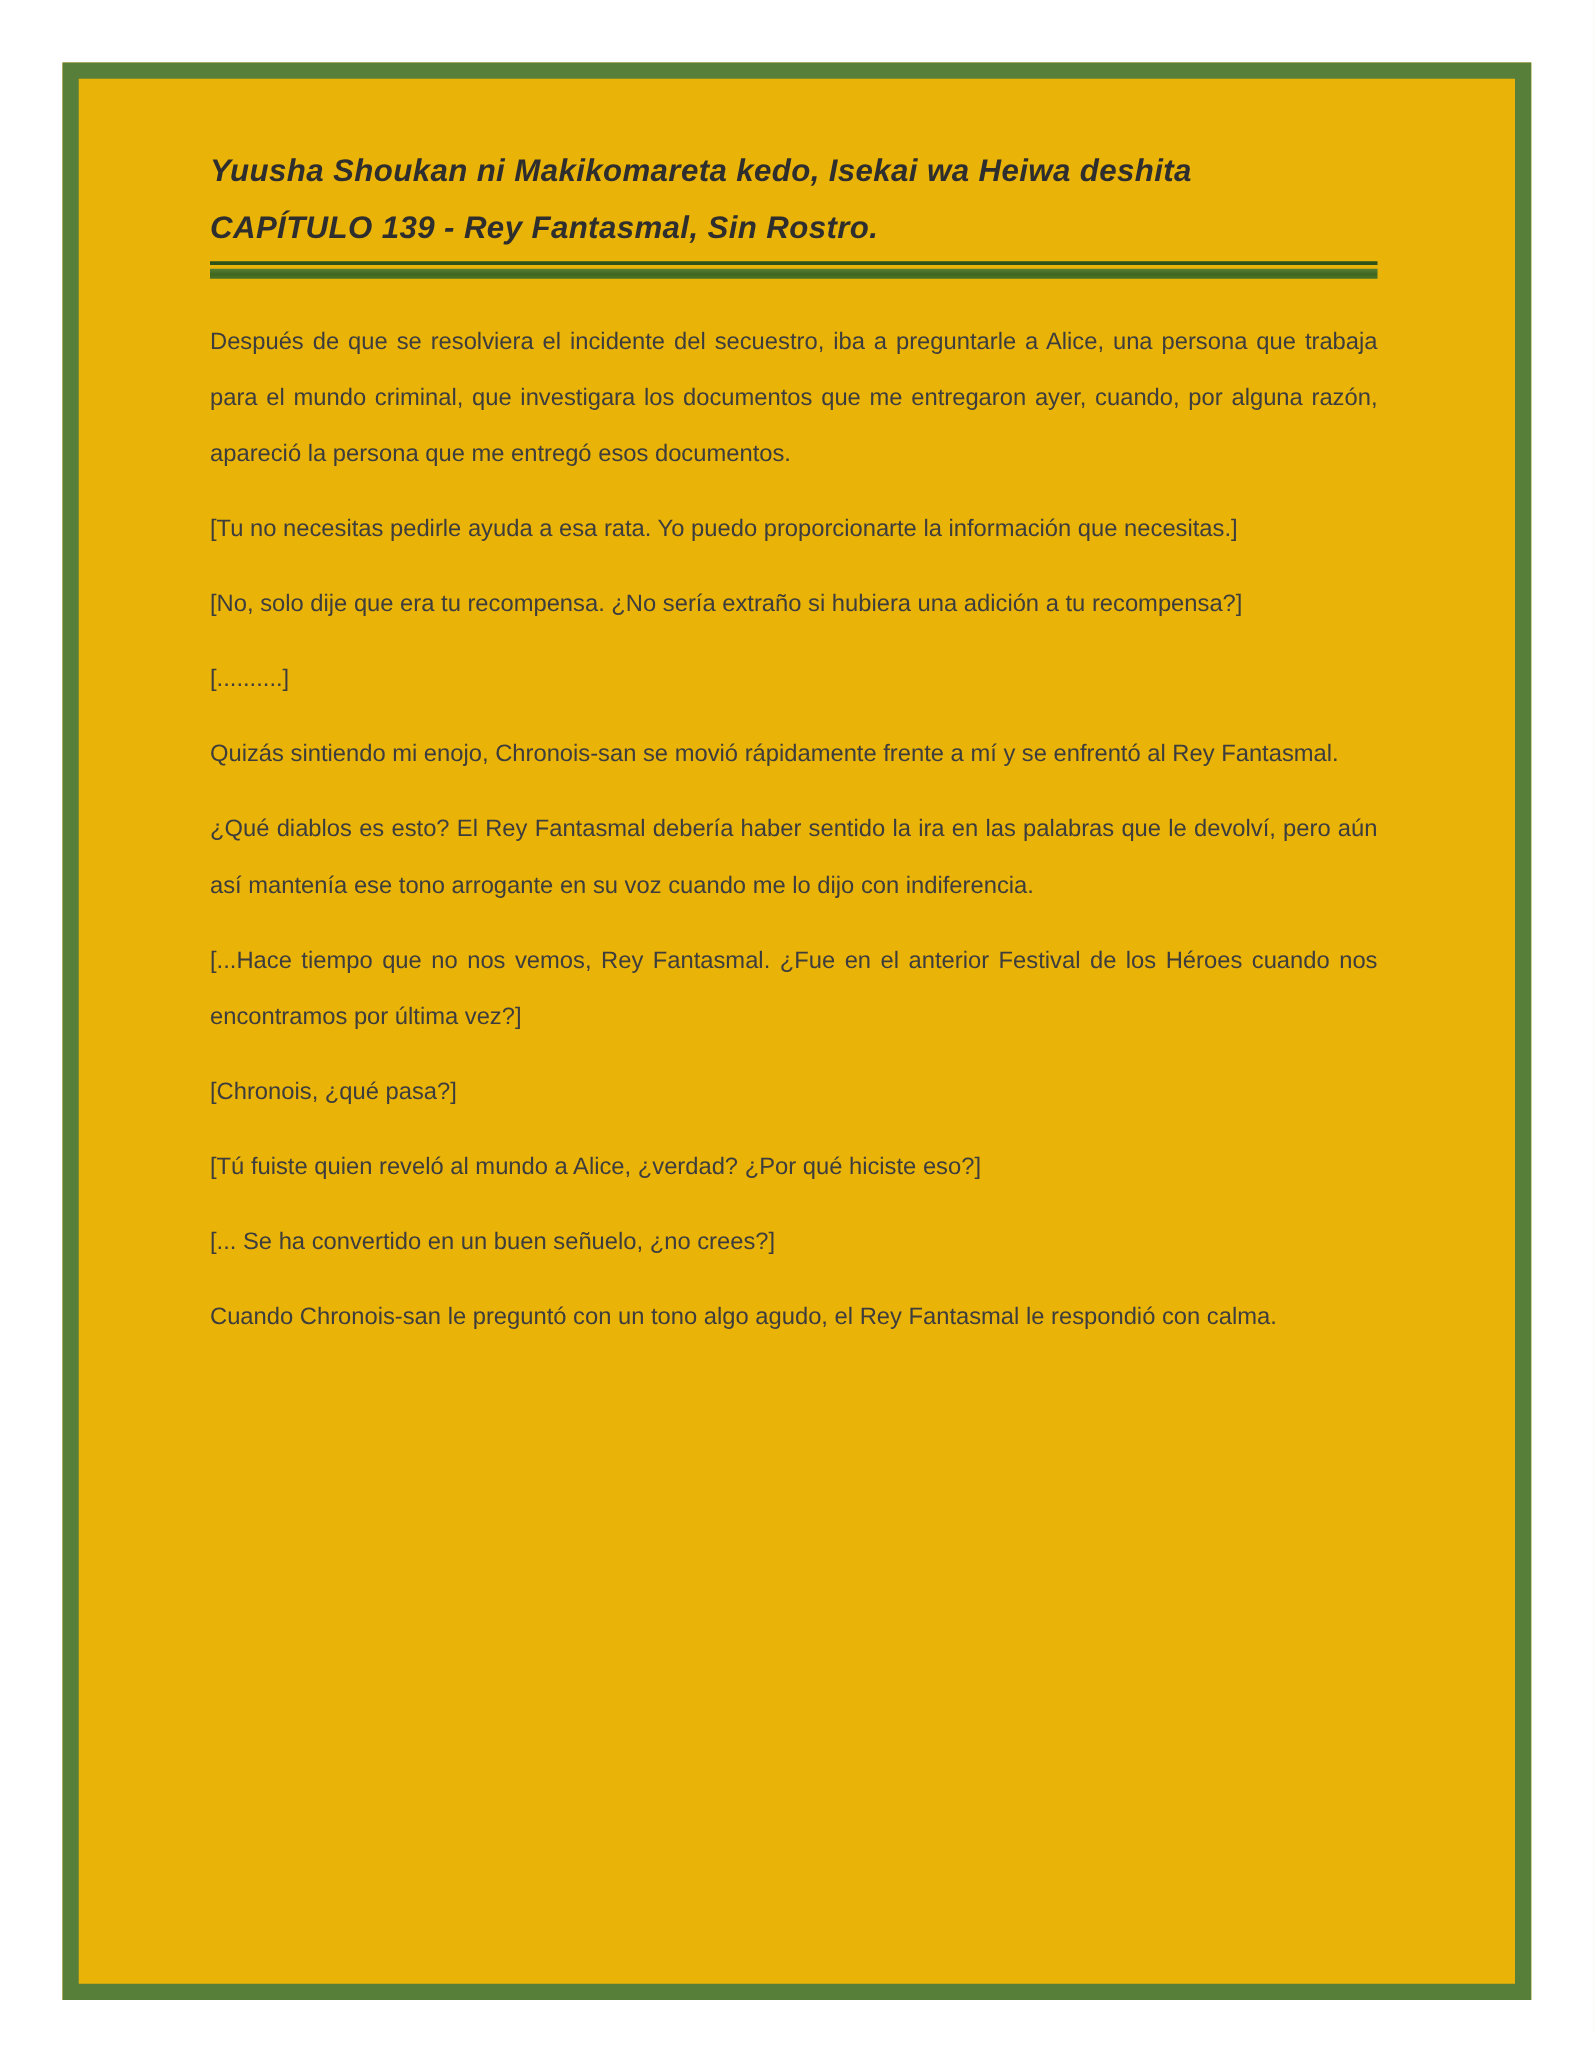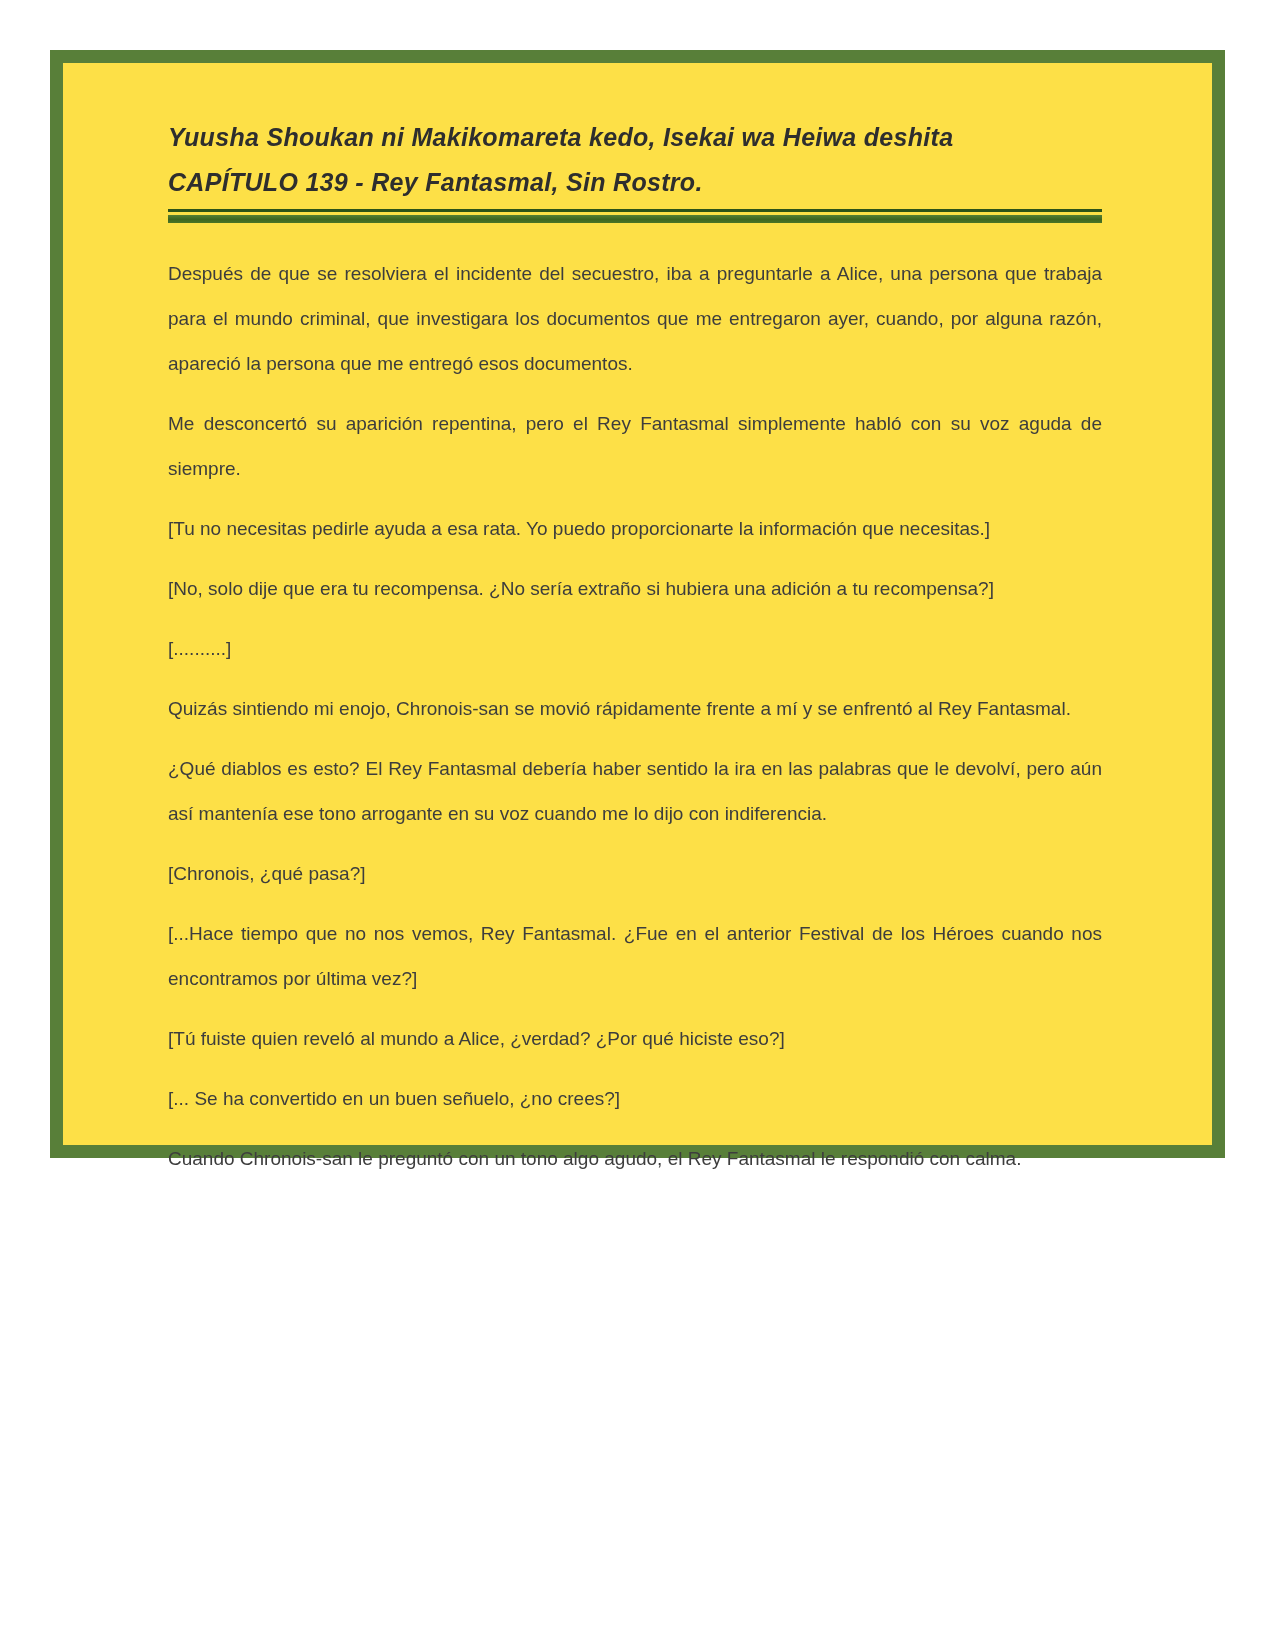--- a/index.html
+++ b/index.html
@@ -12,24 +12,24 @@
     width: 1275px;
     height: 1649px;
     font-family: "Liberation Sans", sans-serif;
     overflow: hidden;
   }
   .page-frame {
     position: absolute;
     left: 50px;
     top: 50px;
     width: 1175px;
-    height: 1108px;
+    height: 1550px;
     box-sizing: border-box;
     border: 13px solid #587f39;
-    background: #fde047;
+    background: #eab308;
   }
   .content {
     position: absolute;
     left: 105px;
     top: 52px;
     width: 934px;
   }
   .title-line {
     margin: 0;
     font-size: 25px;
@@ -66,26 +66,25 @@
 <div class="page-frame">
   <div class="content">
     <p class="title-line">Yuusha Shoukan ni Makikomareta kedo, Isekai wa Heiwa deshita</p>
     <p class="title-line">CAPÍTULO 139 - Rey Fantasmal, Sin Rostro.</p>
     <div class="title-divider">
       <div class="rule-thin"></div>
       <div class="rule-thick"></div>
     </div>
     <div class="body-text" id="paragraphs">
         <p>Después de que se resolviera el incidente del secuestro, iba a preguntarle a Alice, una persona que trabaja para el mundo criminal, que investigara los documentos que me entregaron ayer, cuando, por alguna razón, apareció la persona que me entregó esos documentos.</p>
-        <p>Me desconcertó su aparición repentina, pero el Rey Fantasmal simplemente habló con su voz aguda de siempre.</p>
         <p>[Tu no necesitas pedirle ayuda a esa rata. Yo puedo proporcionarte la información que necesitas.]</p>
         <p>[No, solo dije que era tu recompensa. ¿No sería extraño si hubiera una adición a tu recompensa?]</p>
         <p>[..........]</p>
         <p>Quizás sintiendo mi enojo, Chronois-san se movió rápidamente frente a mí y se enfrentó al Rey Fantasmal.</p>
         <p>¿Qué diablos es esto? El Rey Fantasmal debería haber sentido la ira en las palabras que le devolví, pero aún así mantenía ese tono arrogante en su voz cuando me lo dijo con indiferencia.</p>
+        <p>[...Hace tiempo que no nos vemos, Rey Fantasmal. ¿Fue en el anterior Festival de los Héroes cuando nos encontramos por última vez?]</p>
         <p>[Chronois, ¿qué pasa?]</p>
-        <p>[...Hace tiempo que no nos vemos, Rey Fantasmal. ¿Fue en el anterior Festival de los Héroes cuando nos encontramos por última vez?]</p>
         <p>[Tú fuiste quien reveló al mundo a Alice, ¿verdad? ¿Por qué hiciste eso?]</p>
         <p>[... Se ha convertido en un buen señuelo, ¿no crees?]</p>
         <p>Cuando Chronois-san le preguntó con un tono algo agudo, el Rey Fantasmal le respondió con calma.</p>
       </div>
   </div>
 </div>
 
 </body></html>

